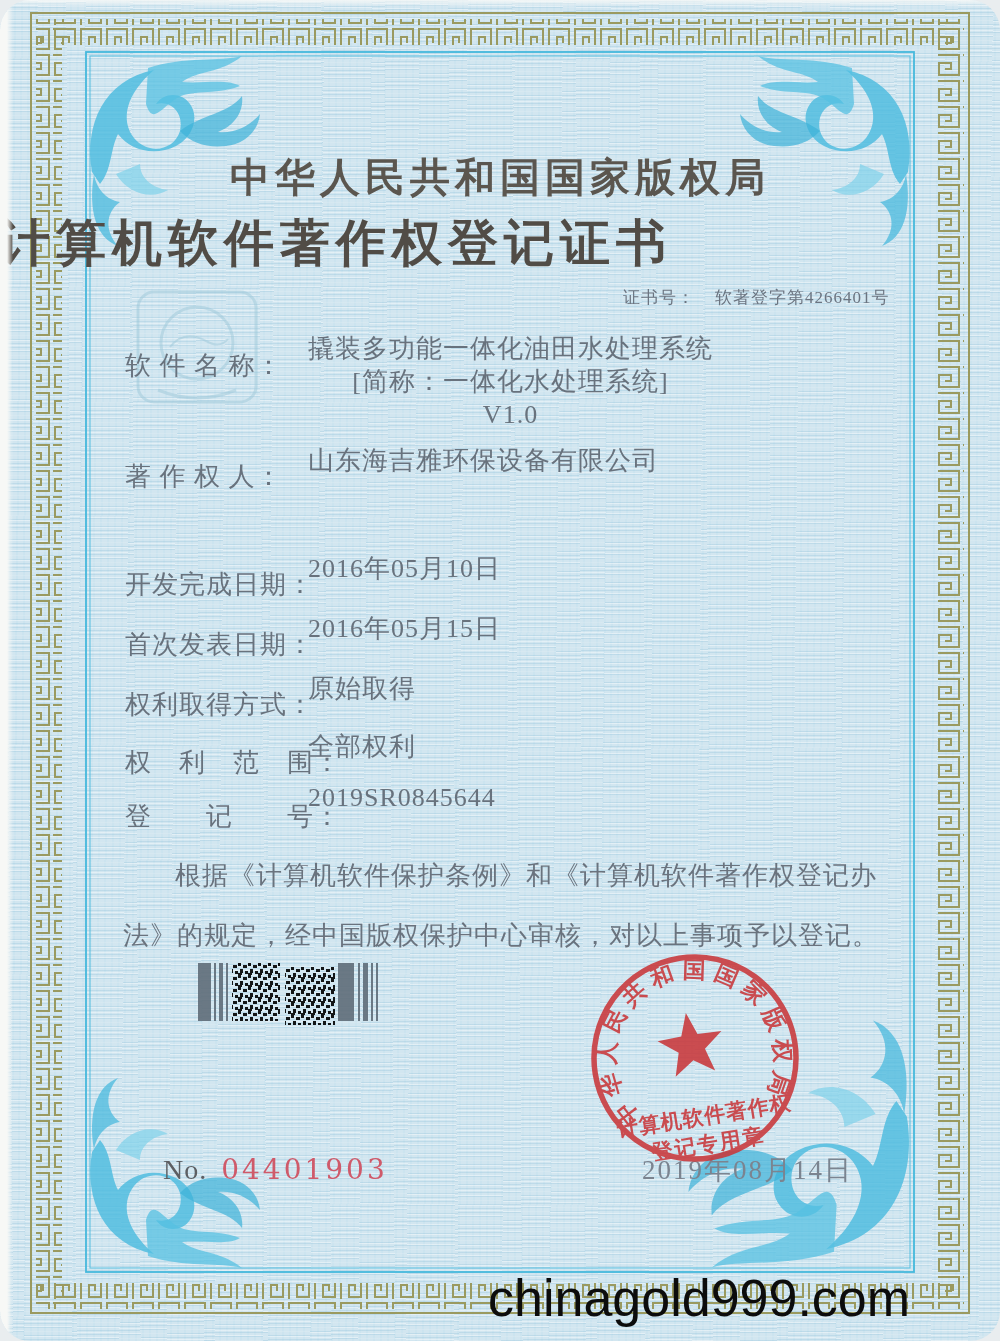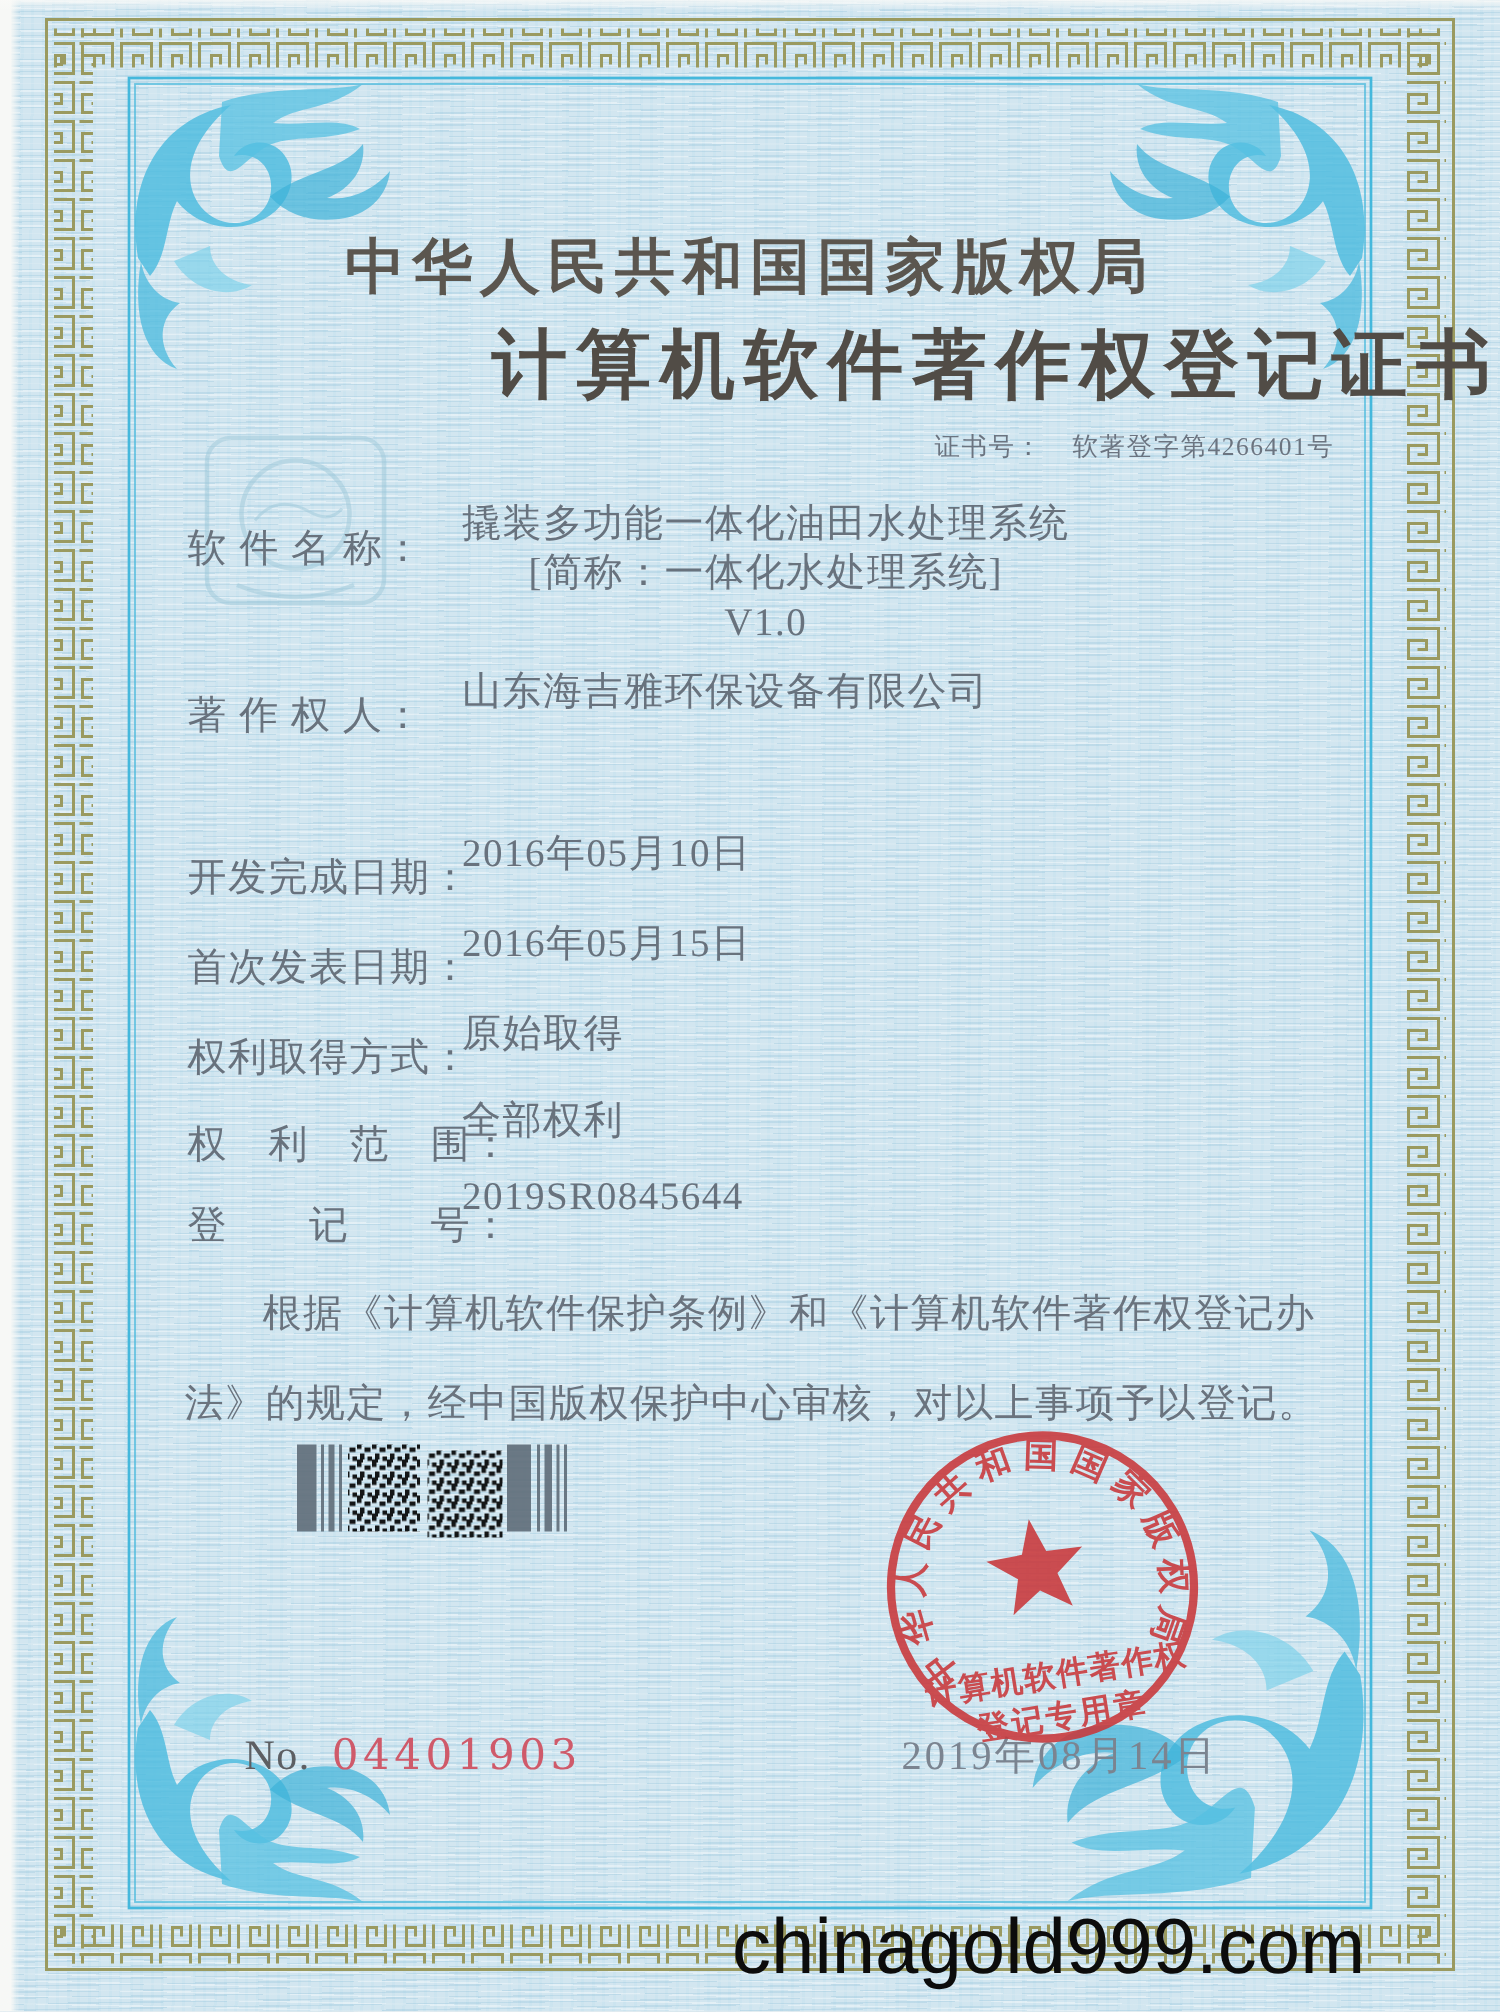--- a/index.html
+++ b/index.html
@@ -4,42 +4,43 @@
 <style>
   html,body{margin:0;padding:0;background:#e9edef;}
   .paper{
     position:relative;width:1000px;height:1341px;overflow:hidden;
     font-family:"Liberation Serif","DejaVu Serif",serif;
     background-color:#d2e6f0;
     background-image:
       repeating-linear-gradient(1.2deg, rgba(255,255,255,.38) 0 1px, rgba(255,255,255,0) 1px 5px),
       repeating-linear-gradient(-0.9deg, rgba(118,178,208,.22) 0 1px, rgba(255,255,255,0) 1px 4px),
       repeating-linear-gradient(90.5deg, rgba(160,212,232,.12) 0 2px, rgba(255,255,255,0) 2px 7px);
+    border-radius: 30px;
   }
   .scan-edge-left{position:absolute;left:0;top:0;width:13px;height:100%;
     background:linear-gradient(90deg,#f7f8f6 0 7px,rgba(247,248,246,0) 100%);z-index:5;}
   .scan-edge-top{position:absolute;left:0;top:0;width:100%;height:7px;
     background:linear-gradient(180deg,rgba(250,250,248,.8),rgba(250,250,248,0));z-index:5;}
   svg.deco{position:absolute;left:0;top:0;pointer-events:none;}
   #deco-under{z-index:1;}
   #deco-over{z-index:3;}
   .txt{position:absolute;z-index:2;color:#6a737e;}
   .title{left:0;top:150px;width:100%;text-align:center;font-size:40px;font-weight:700;
     letter-spacing:5px;color:#5b564f;}
-  .subtitle{left:0;top:210px;width:100%;text-align:right;font-size:50px;font-weight:700;
+  .subtitle{left:0;top:210px;width:100%;text-align:left;font-size:50px;font-weight:700;
     letter-spacing:6px;color:#514c46;}
   .certno{left:623px;top:286px;font-size:17px;letter-spacing:1px;color:#6b7480;}
   .certno .gap{display:inline-block;width:20px;}
   .row{position:absolute;left:125px;z-index:2;font-size:26px;letter-spacing:1px;color:#68727d;}
   .row .lbl{display:inline-block;margin-top:16px;}
   .row .val{position:absolute;left:183px;top:0;white-space:nowrap;}
   .stack span{display:block;line-height:33px;text-align:center;}
   .statement{left:123px;top:846px;width:786px;font-size:26px;line-height:60px;
     text-indent:2em;letter-spacing:1px;color:#6a737e;z-index:2;}
-  .stampdate{left:601px;top:1152px;font-size:27px;letter-spacing:2px;color:#7b8490;z-index:2;}
+  .stampdate{left:642px;top:1152px;font-size:27px;letter-spacing:2px;color:#7b8490;z-index:2;}
   .serial{left:163px;top:1153px;font-size:28px;z-index:2;}
   .serial .no{color:#5d5f63;letter-spacing:1px;}
   .serial .num{color:#cf5a6a;letter-spacing:3px;margin-left:14px;font-family:"DejaVu Serif",serif;}
   .domain{left:488px;top:1268px;font-size:52px;color:#0c0c0c;z-index:4;
     font-family:"Liberation Sans","DejaVu Sans",sans-serif;letter-spacing:0;}
 </style>
 </head>
 <body>
 
 <div class="paper">

